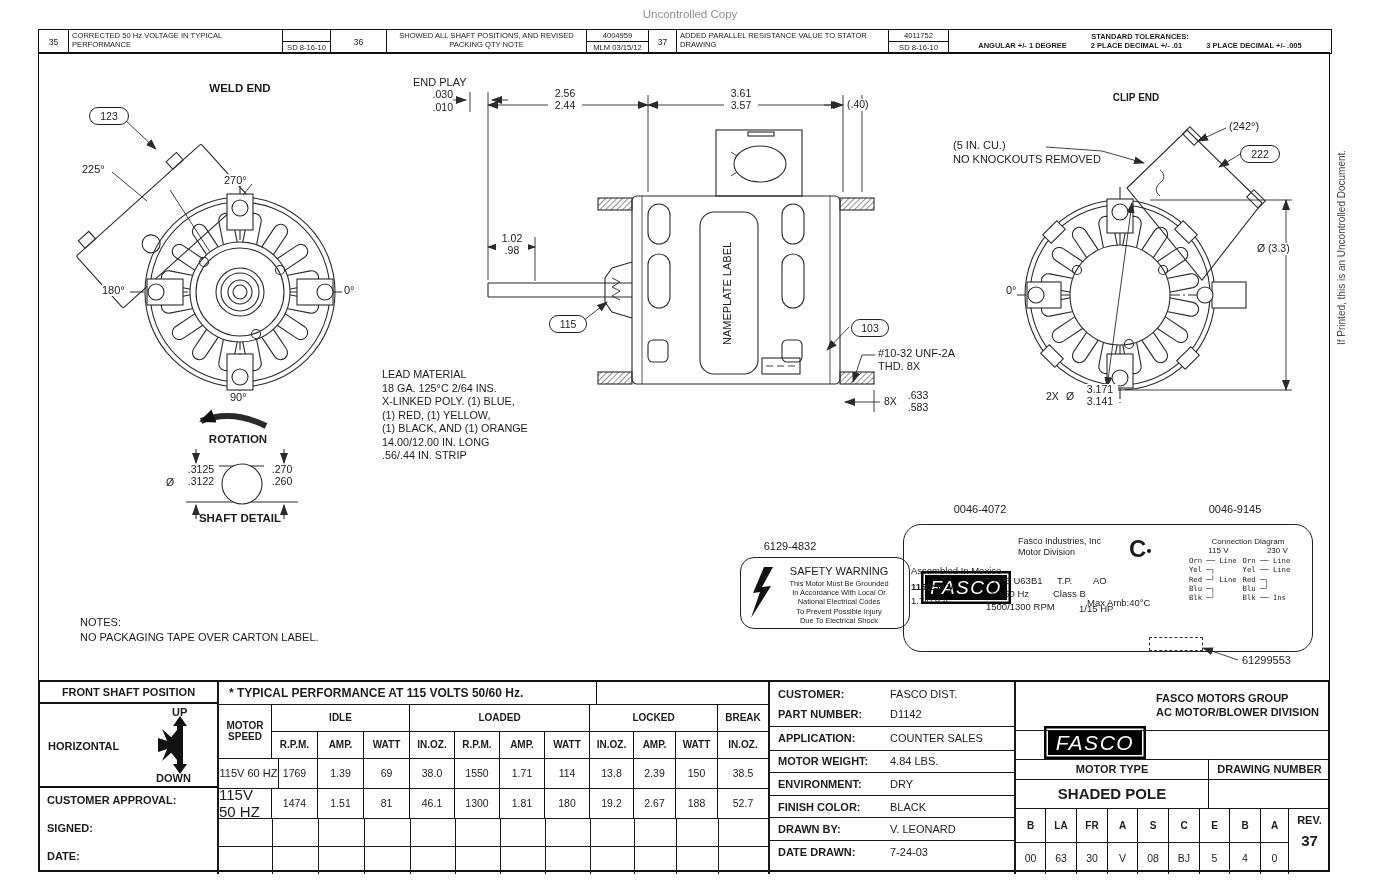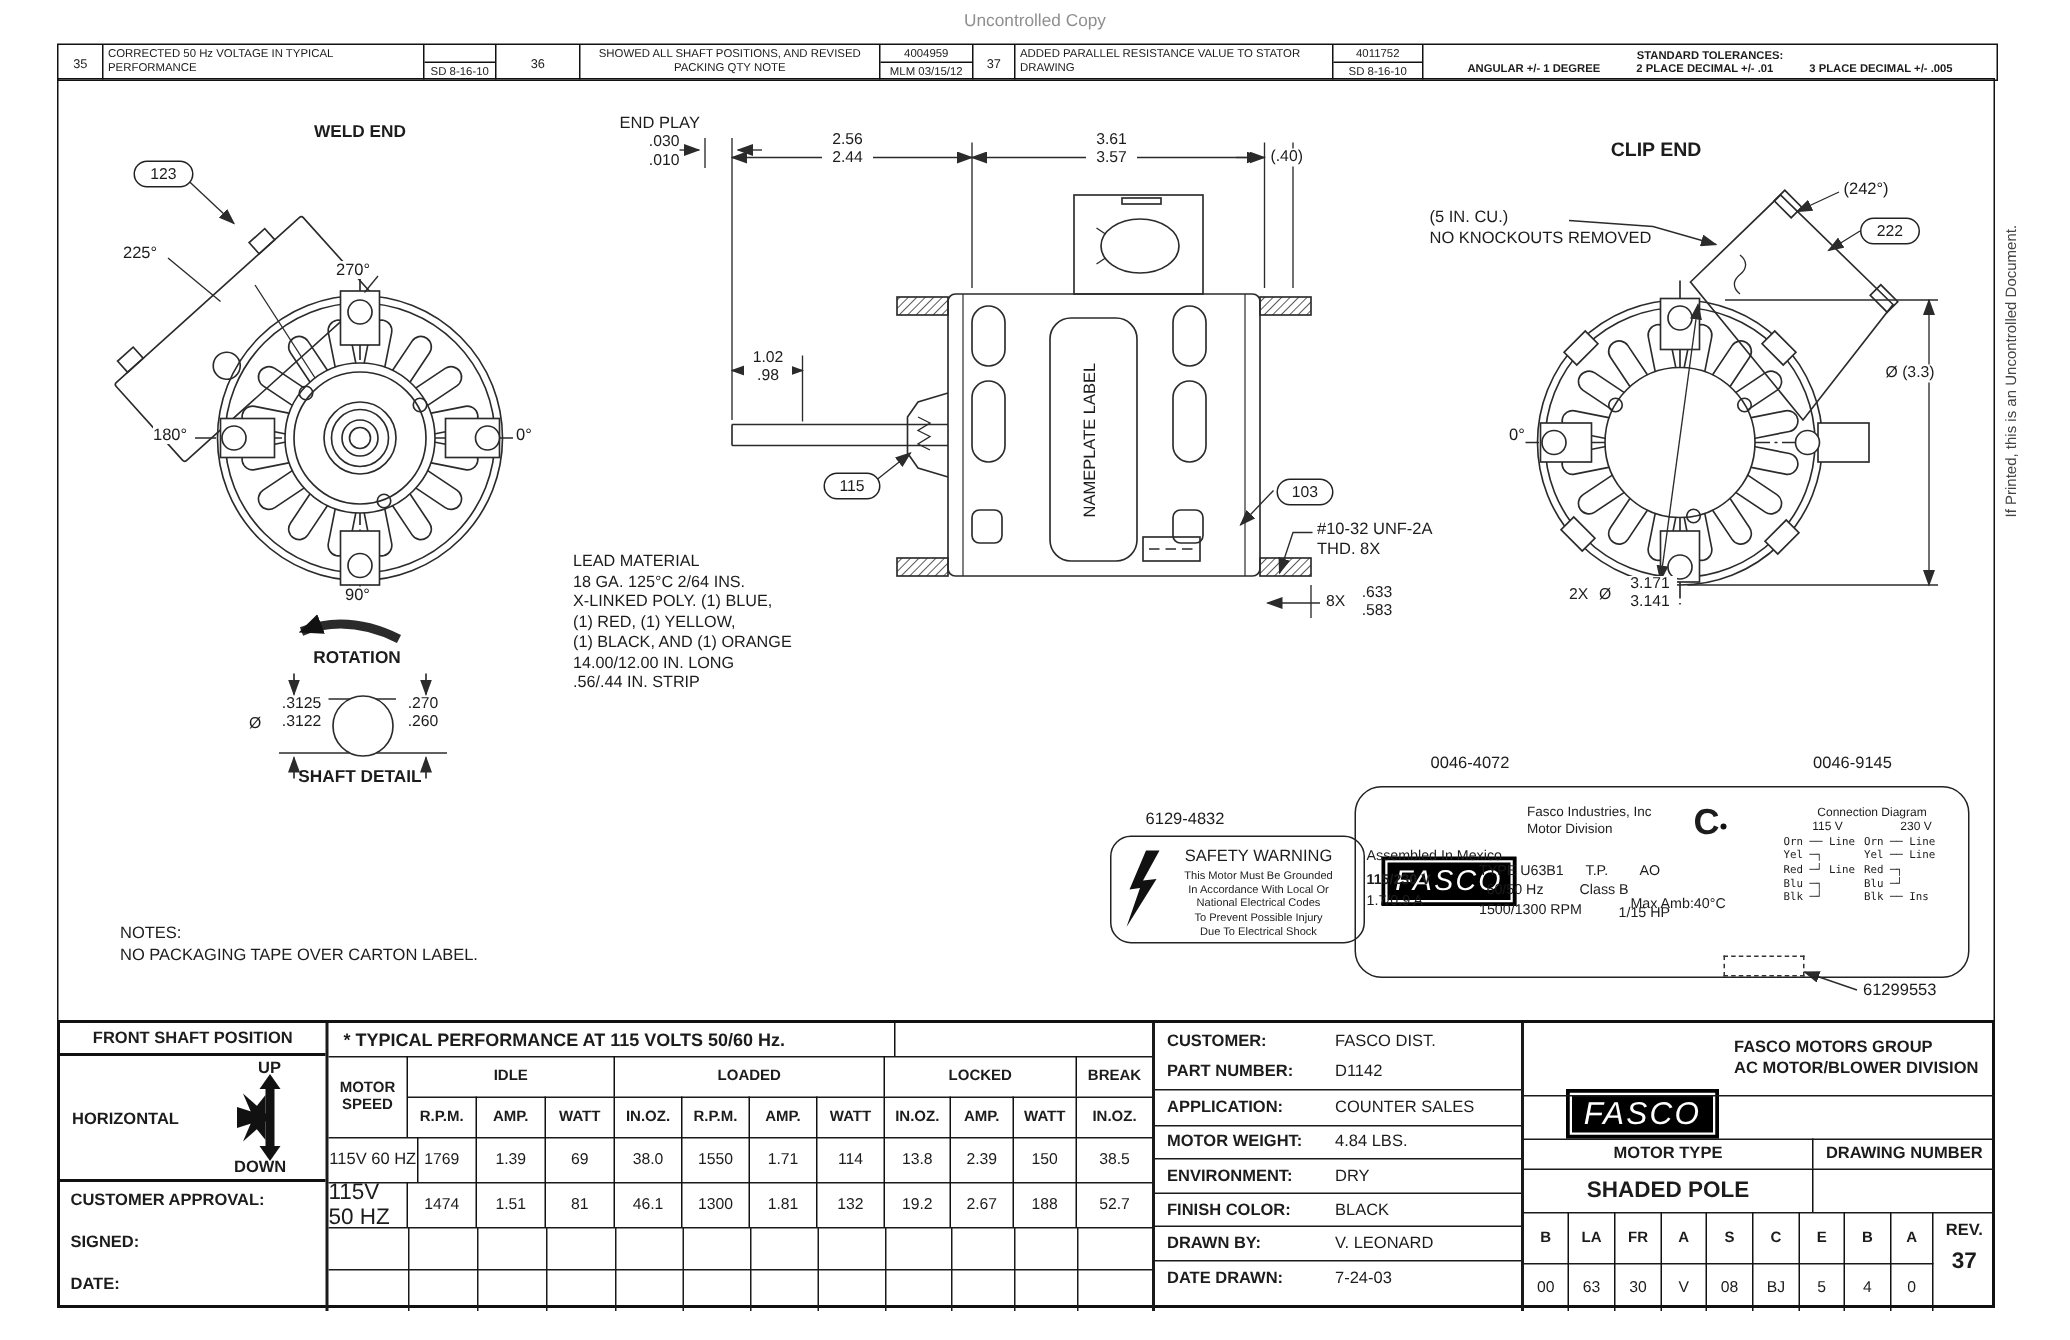--- a/index.html
+++ b/index.html
@@ -338,21 +338,21 @@
   <div class="abs" style="left:382px;top:368px;font-size:10.8px;line-height:13.5px;">
     <div>LEAD MATERIAL</div>
     <div>18 GA. 125°C 2/64 INS.</div>
     <div>X-LINKED POLY. (1) BLUE,</div>
     <div>(1) RED, (1) YELLOW,</div>
     <div>(1) BLACK, AND (1) ORANGE</div>
     <div>14.00/12.00 IN. LONG</div>
     <div>.56/.44 IN. STRIP</div>
   </div>
 
-  <div class="abs lbl b ctr" style="left:1044px;top:92px;width:120px;font-size:13px;">CLIP END</div>
+  <div class="abs lbl b ctr" style="left:1076px;top:92px;width:120px;font-size:10px;">CLIP END</div>
   <div class="abs lbl" style="left:1229px;top:120px;background:#fff;">(242°)</div>
   <div class="abs balloon" style="left:1240px;top:145px;width:38px;height:16px;">222</div>
   <div class="abs lbl" style="left:953px;top:139px;">(5 IN. CU.)</div>
   <div class="abs lbl" style="left:953px;top:153px;">NO KNOCKOUTS REMOVED</div>
   <div class="abs dim" style="left:1257px;top:243px;">Ø (3.3)</div>
   <div class="abs lbl" style="left:1006px;top:284px;background:#fff;">0°</div>
   <div class="abs dim" style="left:1046px;top:391px;">2X</div>
   <div class="abs dim" style="left:1066px;top:391px;">Ø</div>
   <div class="abs stk" style="left:1082px;top:384px;width:36px;">
     <div>3.171</div>
@@ -495,21 +495,21 @@
       <div class="cellbox td" style="left:499px;top:76px;width:50px;height:30px;">38.5</div>
       <div class="hline" style="left:0;top:106px;width:549px;"></div>
 
       <div class="cellbox td" style="left:0;top:106px;width:53px;height:30px;border-right:1.3px solid #111;font-size:15px;">115V 50 HZ</div>
       <div class="cellbox td" style="left:53px;top:106px;width:46px;height:30px;border-right:1.3px solid #111;">1474</div>
       <div class="cellbox td" style="left:99px;top:106px;width:46px;height:30px;border-right:1.3px solid #111;">1.51</div>
       <div class="cellbox td" style="left:145px;top:106px;width:46px;height:30px;border-right:1.3px solid #111;">81</div>
       <div class="cellbox td" style="left:191px;top:106px;width:45px;height:30px;border-right:1.3px solid #111;">46.1</div>
       <div class="cellbox td" style="left:236px;top:106px;width:45px;height:30px;border-right:1.3px solid #111;">1300</div>
       <div class="cellbox td" style="left:281px;top:106px;width:45px;height:30px;border-right:1.3px solid #111;">1.81</div>
-      <div class="cellbox td" style="left:326px;top:106px;width:45px;height:30px;border-right:1.3px solid #111;">132</div>
+      <div class="cellbox td" style="left:326px;top:106px;width:45px;height:30px;border-right:1.3px solid #111;">180</div>
       <div class="cellbox td" style="left:371px;top:106px;width:44px;height:30px;border-right:1.3px solid #111;">19.2</div>
       <div class="cellbox td" style="left:415px;top:106px;width:42px;height:30px;border-right:1.3px solid #111;">2.67</div>
       <div class="cellbox td" style="left:457px;top:106px;width:42px;height:30px;border-right:1.3px solid #111;">188</div>
       <div class="cellbox td" style="left:499px;top:106px;width:50px;height:30px;">52.7</div>
       <div class="hline" style="left:0;top:136px;width:549px;"></div>
 
       <div class="hline" style="left:0;top:164px;width:549px;"></div>
       <div class="vline" style="left:53px;top:136px;height:56px;"></div>
       <div class="vline" style="left:99px;top:136px;height:56px;"></div>
       <div class="vline" style="left:145px;top:136px;height:56px;"></div>

